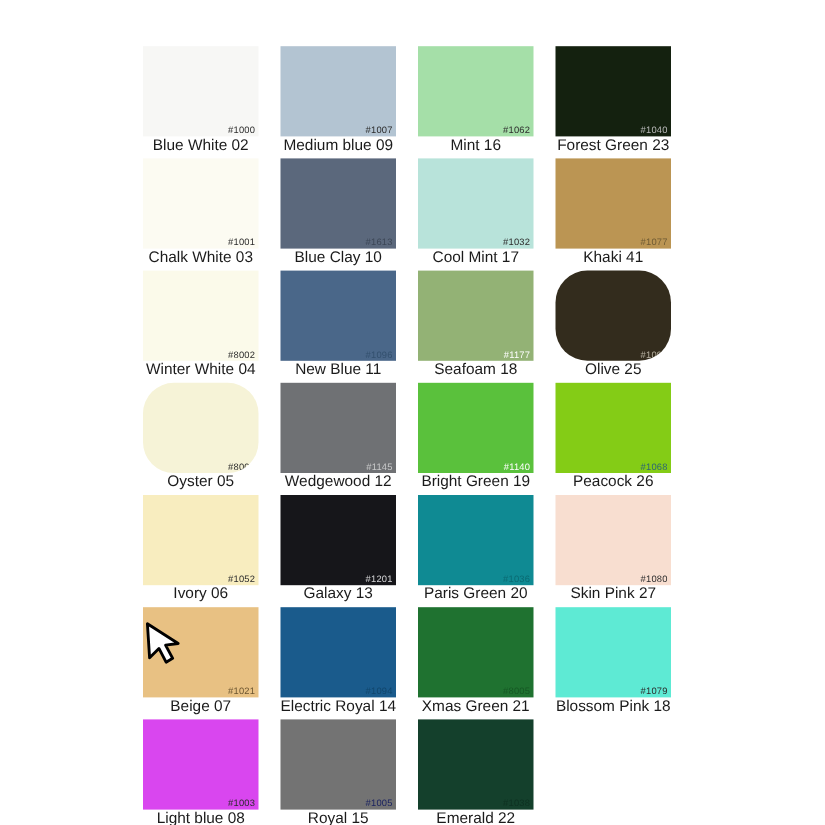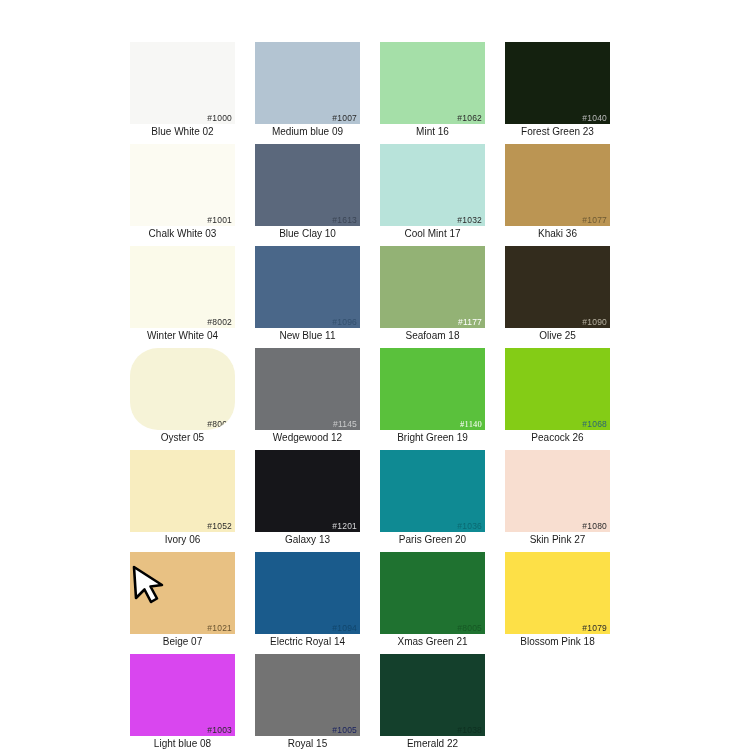--- a/index.html
+++ b/index.html
@@ -43,21 +43,21 @@
     font-size: 8.5px;
     letter-spacing: 0.2px;
     line-height: 10px;
     white-space: nowrap;
   }
   .chip-name {
     position: absolute;
     left: 0; right: 0;
     top: 84px;
     text-align: center;
-    font-size: 10px;
+    font-size: 14px;
     color: #1b1b1b;
     line-height: 11px;
     white-space: nowrap;
   }
   #cursor-arrow {
     position: absolute;
     left: 130px;
     top: 528px;
     width: 40px;
     height: 44px;
@@ -109,60 +109,60 @@
       <div class="swatch-cell">
         <div class="swatch-chip" style="background: rgb(184, 227, 218);">
           <span class="chip-code" style="color: rgb(43, 43, 43);">#1032</span>
         </div>
         <div class="chip-name">Cool Mint 17</div>
       </div>
       <div class="swatch-cell">
         <div class="swatch-chip" style="background: rgb(187, 149, 83);">
           <span class="chip-code" style="color: rgb(110, 90, 51);">#1077</span>
         </div>
-        <div class="chip-name">Khaki 36</div>
+        <div class="chip-name">Khaki 41</div>
       </div>
       <div class="swatch-cell">
         <div class="swatch-chip" style="background: rgb(251, 250, 234);">
           <span class="chip-code" style="color: rgb(43, 43, 43);">#8002</span>
         </div>
         <div class="chip-name">Winter White 04</div>
       </div>
       <div class="swatch-cell">
         <div class="swatch-chip" style="background: rgb(74, 103, 137);">
           <span class="chip-code" style="color: rgb(51, 80, 110);">#1096</span>
         </div>
         <div class="chip-name">New Blue 11</div>
       </div>
       <div class="swatch-cell">
         <div class="swatch-chip" style="background: rgb(147, 178, 117);">
           <span class="chip-code" style="color: rgb(255, 255, 255);">#1177</span>
         </div>
         <div class="chip-name">Seafoam 18</div>
       </div>
       <div class="swatch-cell">
-        <div class="swatch-chip" style="background: rgb(51, 44, 29);">
+        <div class="swatch-chip" style="background: rgb(51, 44, 29); border-radius: 29px;">
           <span class="chip-code" style="color: rgb(182, 176, 160);">#1090</span>
         </div>
         <div class="chip-name">Olive 25</div>
       </div>
       <div class="swatch-cell">
         <div class="swatch-chip" style="background: rgb(246, 243, 215); border-radius: 28px;">
           <span class="chip-code" style="color: rgb(43, 43, 43);">#8003</span>
         </div>
         <div class="chip-name">Oyster 05</div>
       </div>
       <div class="swatch-cell">
         <div class="swatch-chip" style="background: rgb(111, 113, 116);">
           <span class="chip-code" style="color: rgb(201, 202, 203);">#1145</span>
         </div>
         <div class="chip-name">Wedgewood 12</div>
       </div>
       <div class="swatch-cell">
-        <div class="swatch-chip" style="background: rgb(90, 193, 60); font-family: Liberation Serif, serif;">
+        <div class="swatch-chip" style="background: rgb(90, 193, 60);">
           <span class="chip-code" style="color: rgb(255, 255, 255);">#1140</span>
         </div>
         <div class="chip-name">Bright Green 19</div>
       </div>
       <div class="swatch-cell">
         <div class="swatch-chip" style="background: #84cc16;">
           <span class="chip-code" style="color: rgb(45, 102, 115);">#1068</span>
         </div>
         <div class="chip-name">Peacock 26</div>
       </div>
@@ -202,21 +202,21 @@
         </div>
         <div class="chip-name">Electric Royal 14</div>
       </div>
       <div class="swatch-cell">
         <div class="swatch-chip" style="background: rgb(31, 114, 48);">
           <span class="chip-code" style="color: rgb(22, 88, 36);">#8005</span>
         </div>
         <div class="chip-name">Xmas Green 21</div>
       </div>
       <div class="swatch-cell">
-        <div class="swatch-chip" style="background: #fde047;">
+        <div class="swatch-chip" style="background: #5eead4;">
           <span class="chip-code" style="color: rgb(43, 43, 43);">#1079</span>
         </div>
         <div class="chip-name">Blossom Pink 18</div>
       </div>
       <div class="swatch-cell">
         <div class="swatch-chip" style="background: #d946ef;">
           <span class="chip-code" style="color: rgb(43, 43, 43);">#1003</span>
         </div>
         <div class="chip-name">Light blue 08</div>
       </div>

